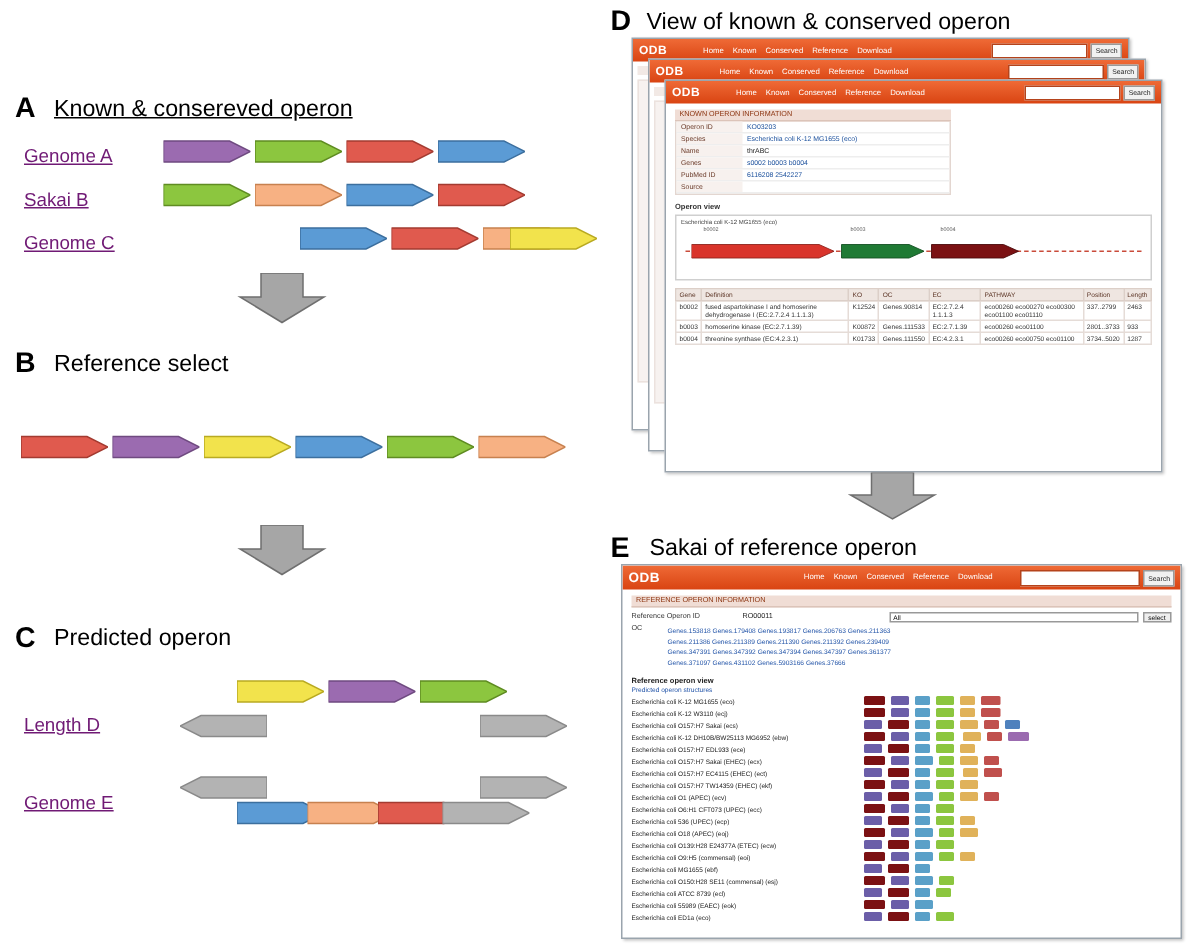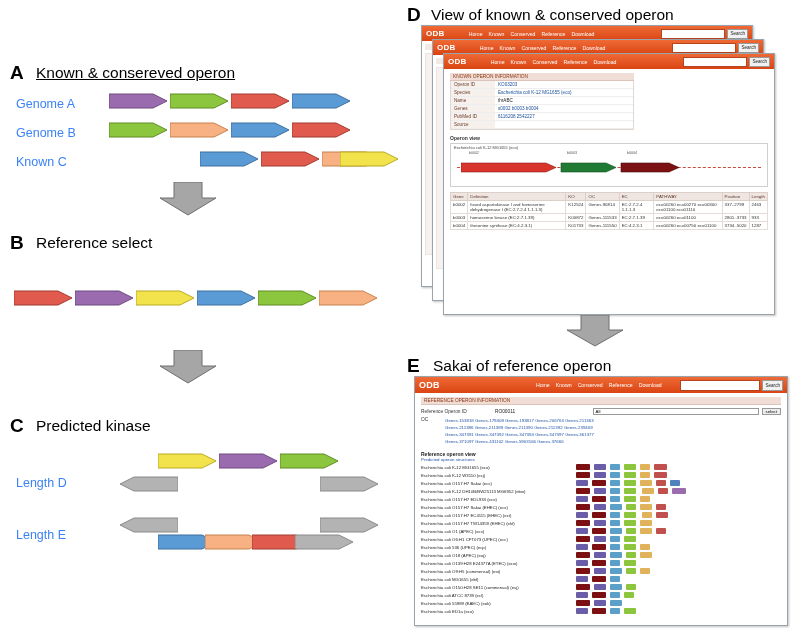--- a/index.html
+++ b/index.html
@@ -17,21 +17,22 @@
     color:#000;
   }
   .panel-title{
     position:absolute;
     font-size:15.5px;
     color:#000;
   }
   .genome-label{
     position:absolute;
     font-size:12.5px;
-    color:#3b82f6;
+    color:#701a75;
+    text-decoration:underline;
   }
   
   .gene{
     position:absolute;
     height:18px;
   }
   .gene svg{display:block;}
   
   .downarrow{position:absolute;}
   
@@ -94,22 +95,22 @@
     border-top:1px dashed #c94b3a;
   }
 </style>
 </head>
 <body>
 
 <div class="panel-letter" style="left:10px;top:62px;">A</div>
 <div class="panel-title" style="left:36px;top:64px;text-decoration:underline;">Known &amp; consereved operon</div>
 
 <div class="genome-label" style="left:16px;top:97px;">Genome A</div>
-<div class="genome-label" style="left:16px;top:126px;">Genome B</div>
-<div class="genome-label" style="left:16px;top:155px;">Known C</div>
+<div class="genome-label" style="left:16px;top:126px;">Sakai B</div>
+<div class="genome-label" style="left:16px;top:155px;">Genome C</div>
 
 <div class="gene" style="left:109px;top:92px;width:58px;">
   <svg width="58" height="18" viewBox="0 0 58 18">
       <polygon points="0,2 44,2 58,9 44,16 0,16" fill="#9b6bb0" stroke="#6f4a80" stroke-width="1"></polygon>
     </svg>
 </div>
 <div class="gene" style="left:170px;top:92px;width:58px;">
   <svg width="58" height="18" viewBox="0 0 58 18">
       <polygon points="0,2 44,2 58,9 44,16 0,16" fill="#8cc63f" stroke="#5f8c22" stroke-width="1"></polygon>
     </svg>
@@ -207,24 +208,24 @@
     </svg>
 </div>
 
 <div class="downarrow" style="left:158px;top:350px;">
   <svg width="60" height="34" viewBox="0 0 60 34">
       <polygon points="16,0 44,0 44,16 58,16 30,33 2,16 16,16" fill="#a6a6a6" stroke="#6f6f6f" stroke-width="1"></polygon>
     </svg>
 </div>
 
 <div class="panel-letter" style="left:10px;top:415px;">C</div>
-<div class="panel-title" style="left:36px;top:417px;">Predicted kinase</div>
+<div class="panel-title" style="left:36px;top:417px;">Predicted operon</div>
 
 <div class="genome-label" style="left:16px;top:476px;">Length D</div>
-<div class="genome-label" style="left:16px;top:528px;">Length E</div>
+<div class="genome-label" style="left:16px;top:528px;">Genome E</div>
 
 <div class="gene" style="left:158px;top:452px;width:58px;">
   <svg width="58" height="18" viewBox="0 0 58 18">
       <polygon points="0,2 44,2 58,9 44,16 0,16" fill="#f2e34c" stroke="#b9aa22" stroke-width="1"></polygon>
     </svg>
 </div>
 <div class="gene" style="left:219px;top:452px;width:58px;">
   <svg width="58" height="18" viewBox="0 0 58 18">
       <polygon points="0,2 44,2 58,9 44,16 0,16" fill="#9b6bb0" stroke="#6f4a80" stroke-width="1"></polygon>
     </svg>

